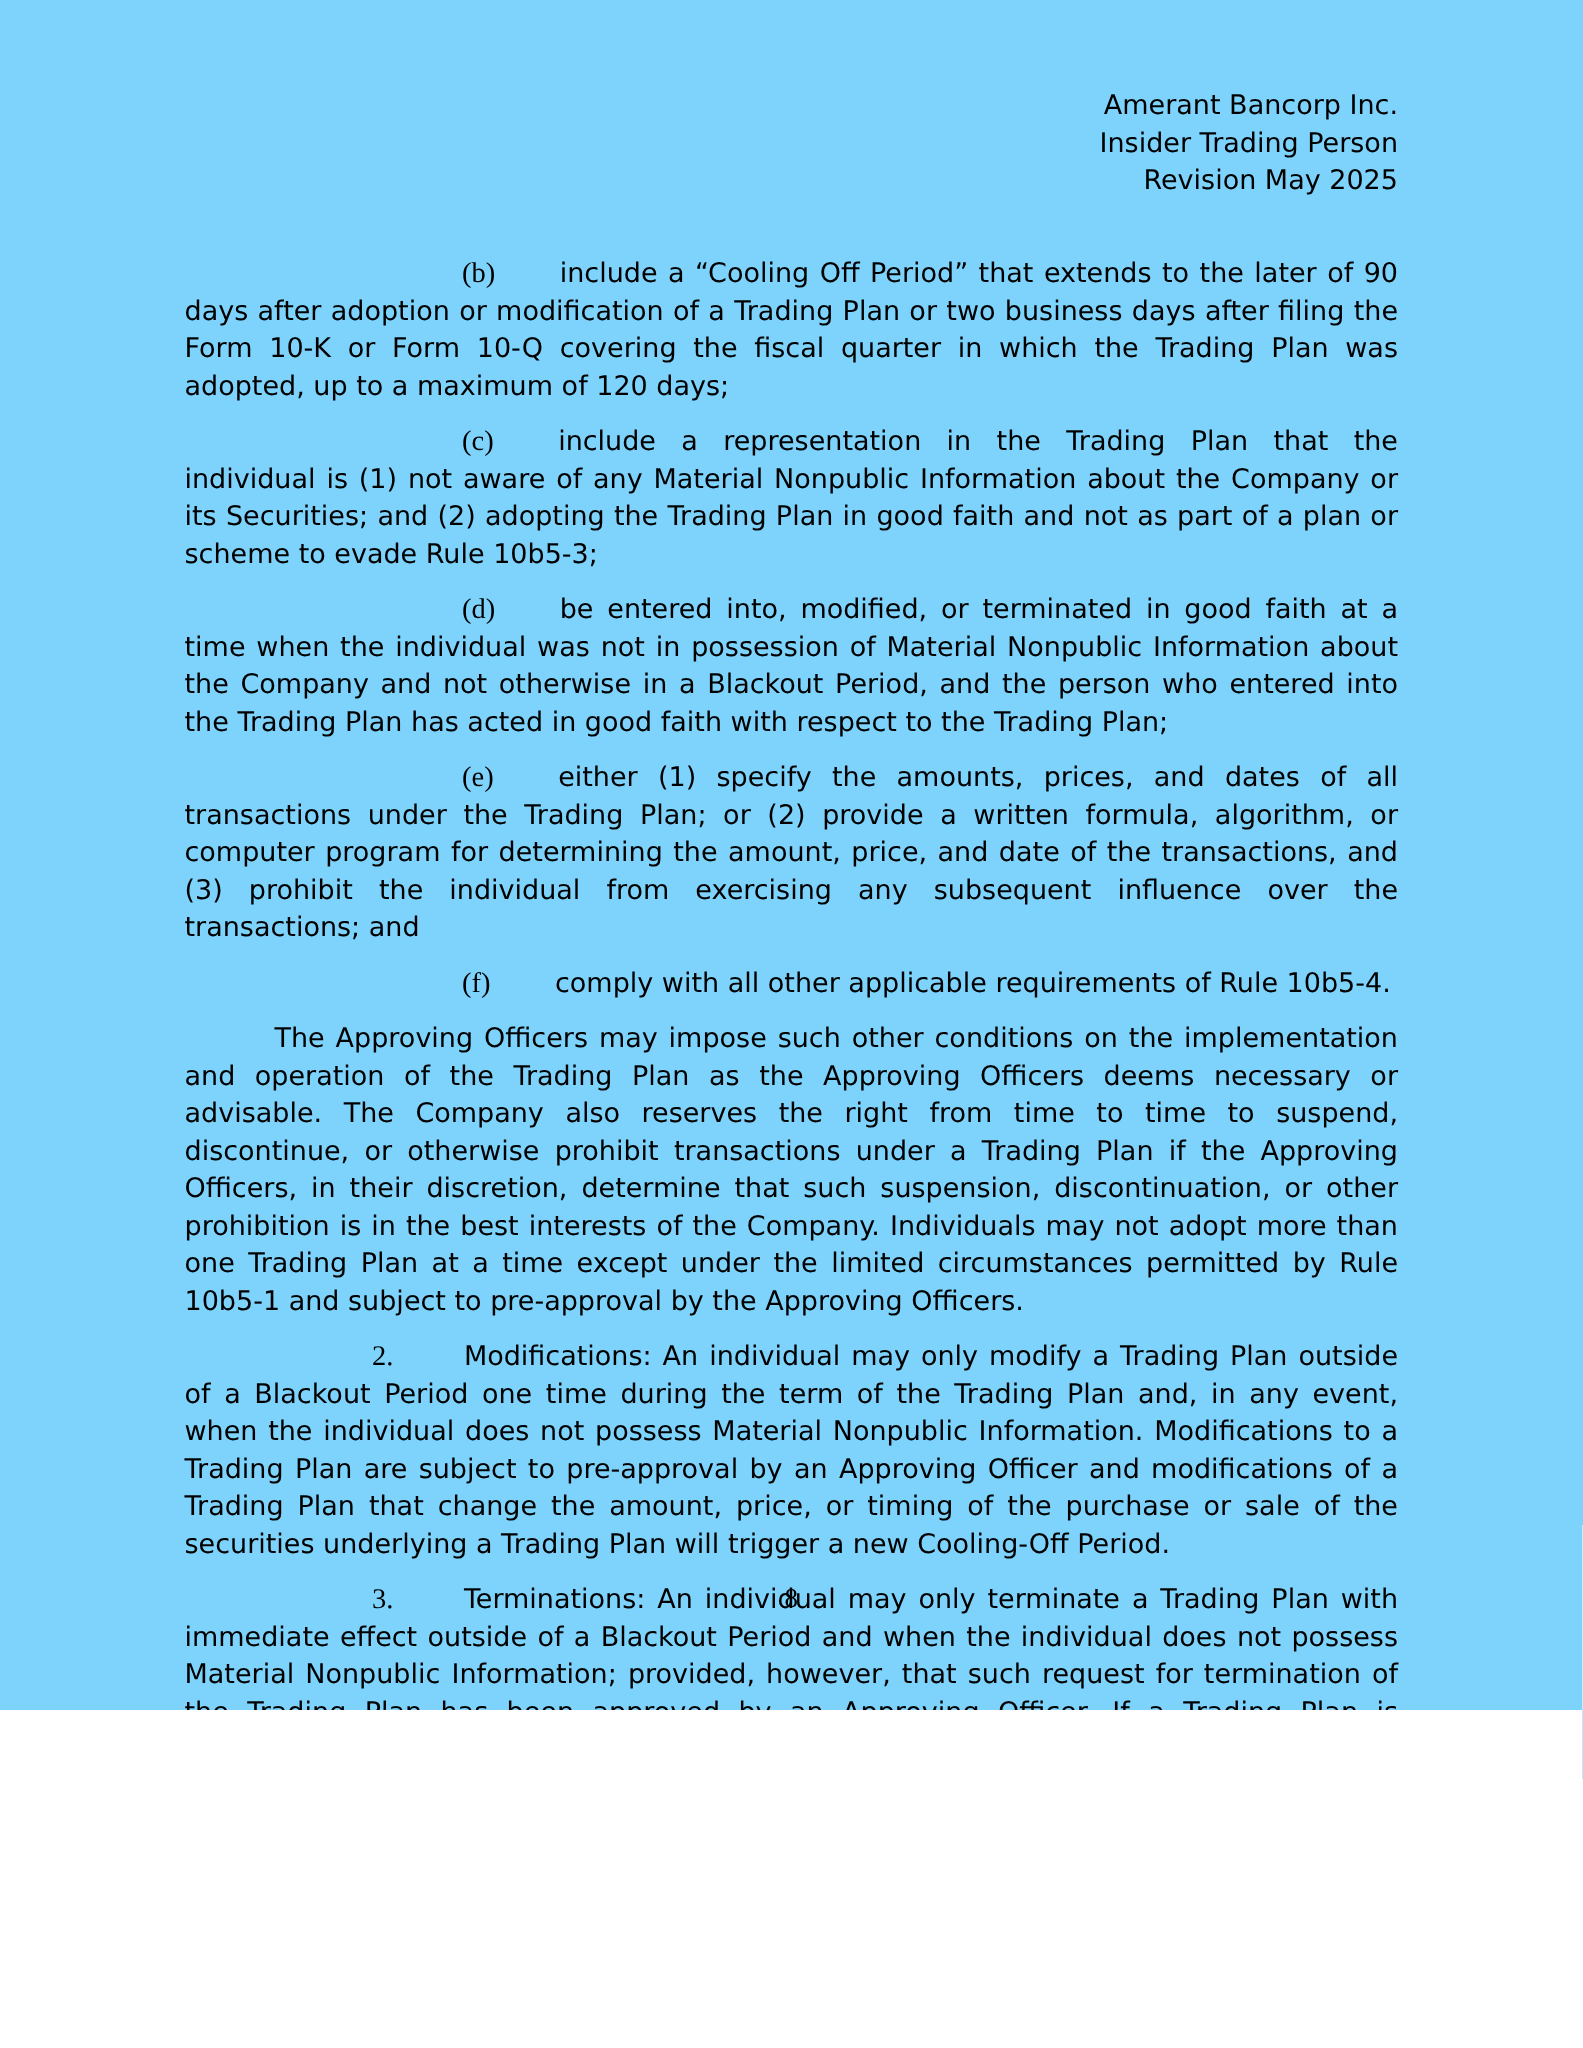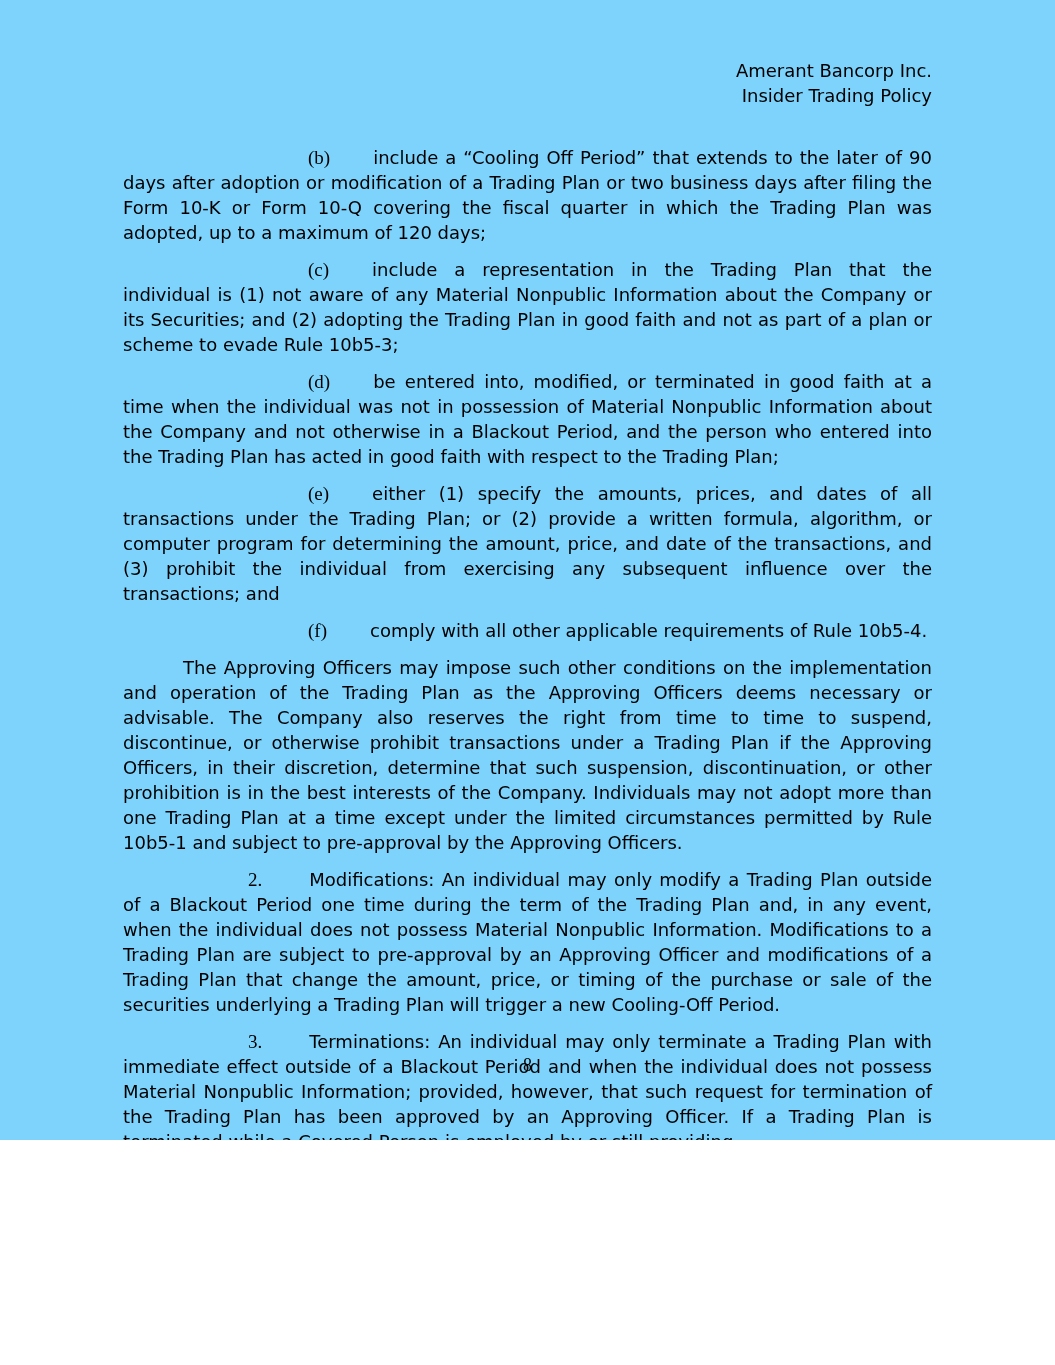--- a/index.html
+++ b/index.html
@@ -56,21 +56,22 @@
     font-size: 18px;
   }
 </style>
 </head>
 <body>
 
 <div class="page">
 
   <div class="doc-header">
     <div>Amerant Bancorp Inc.</div>
-    <div>Insider Trading Policy</div>
+    <div>Insider Trading Person</div>
+    <div>Revision May 2025</div>
   </div>
 
   <div class="body-text">
 
     <p class="para indent-letter"><span class="marker">(b)</span><span class="tab tab-letter"></span><span>include a “Cooling Off Period” that extends to the later of 90 days after adoption or modification of a Trading Plan or two business days after filing the Form 10-K or Form 10-Q covering the fiscal quarter in which the Trading Plan was adopted, up to a maximum of 120 days;</span></p>
 
     <p class="para indent-letter"><span class="marker">(c)</span><span class="tab tab-letter"></span><span>include a representation in the Trading Plan that the individual is (1) not aware of any Material Nonpublic Information about the Company or its Securities; and (2) adopting the Trading Plan in good faith and not as part of a plan or scheme to evade Rule 10b5-3;</span></p>
 
     <p class="para indent-letter"><span class="marker">(d)</span><span class="tab tab-letter"></span><span>be entered into, modified, or terminated in good faith at a time when the individual was not in possession of Material Nonpublic Information about the Company and not otherwise in a Blackout Period, and the person who entered into the Trading Plan has acted in good faith with respect to the Trading Plan;</span></p>
 

